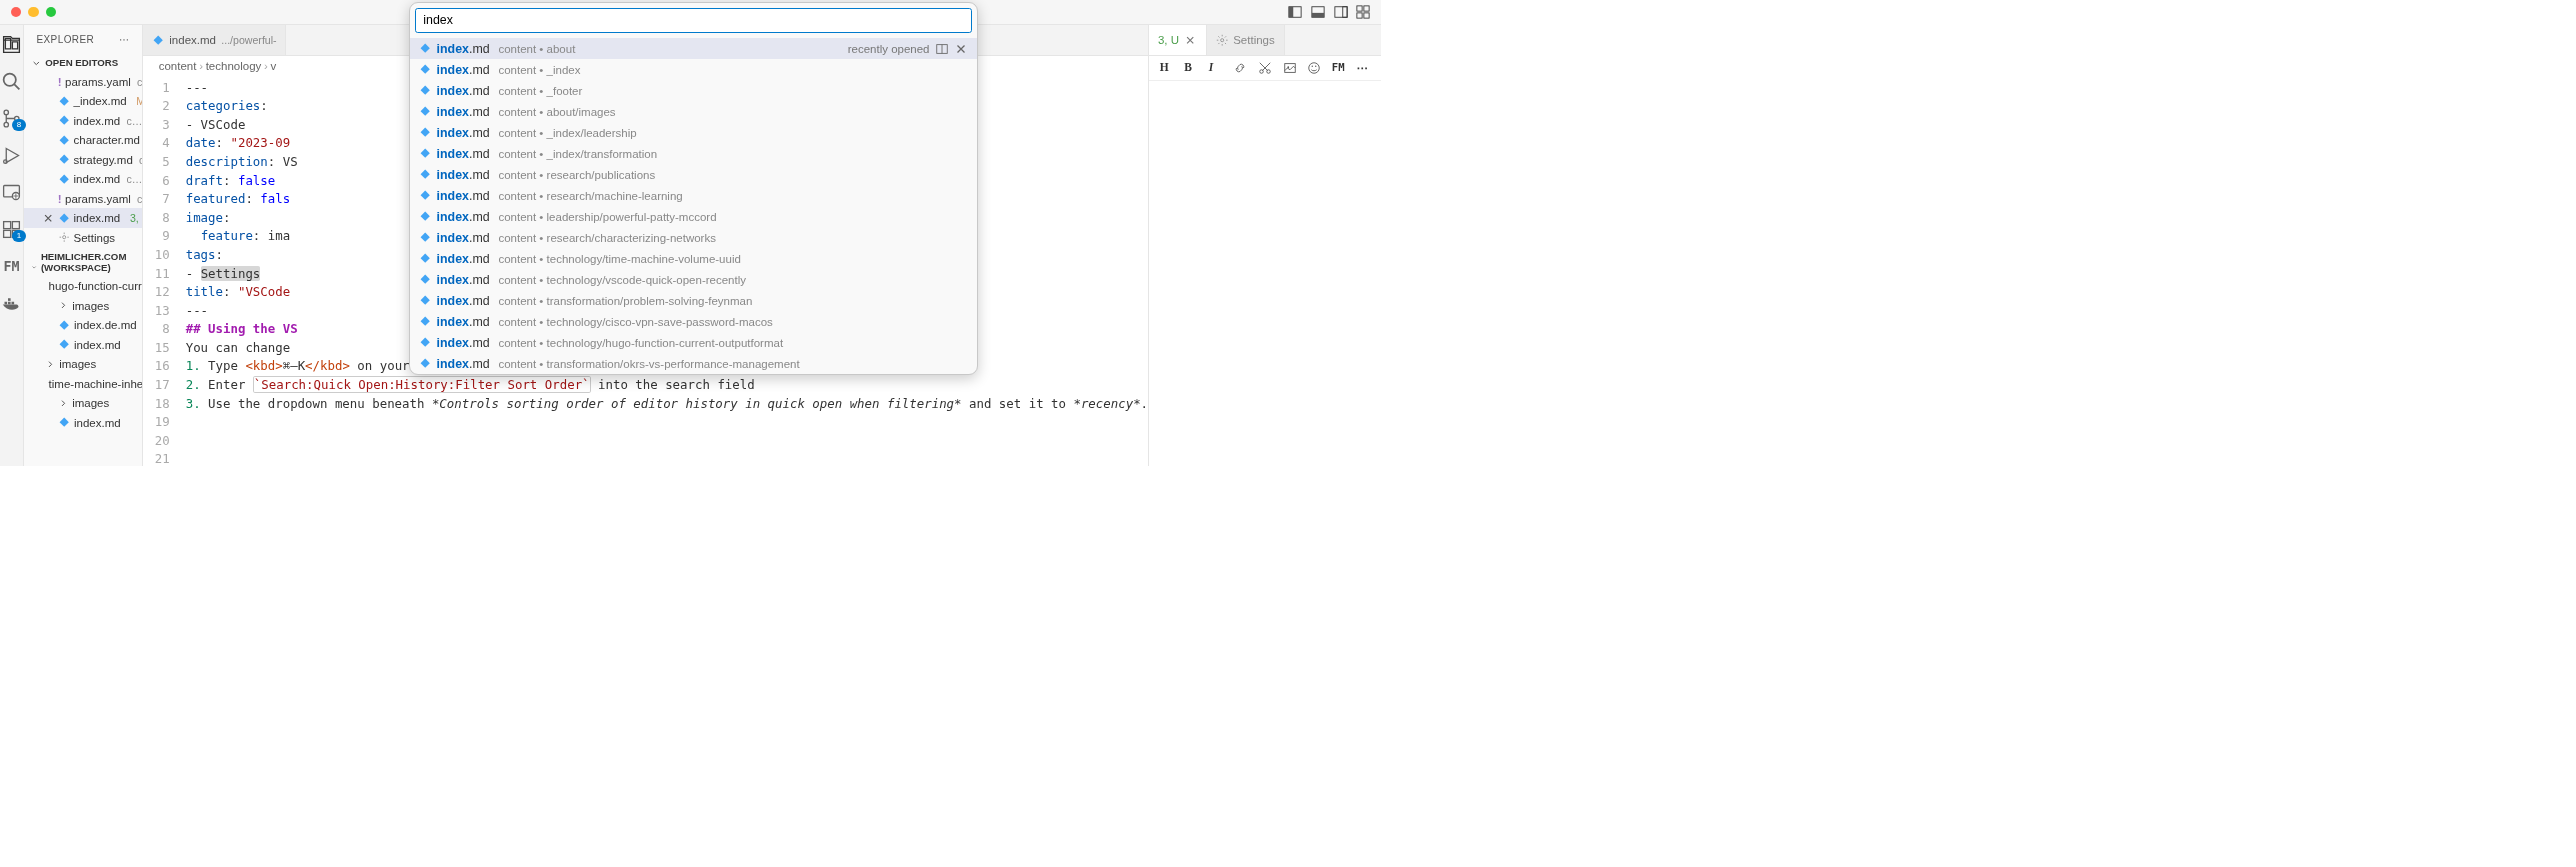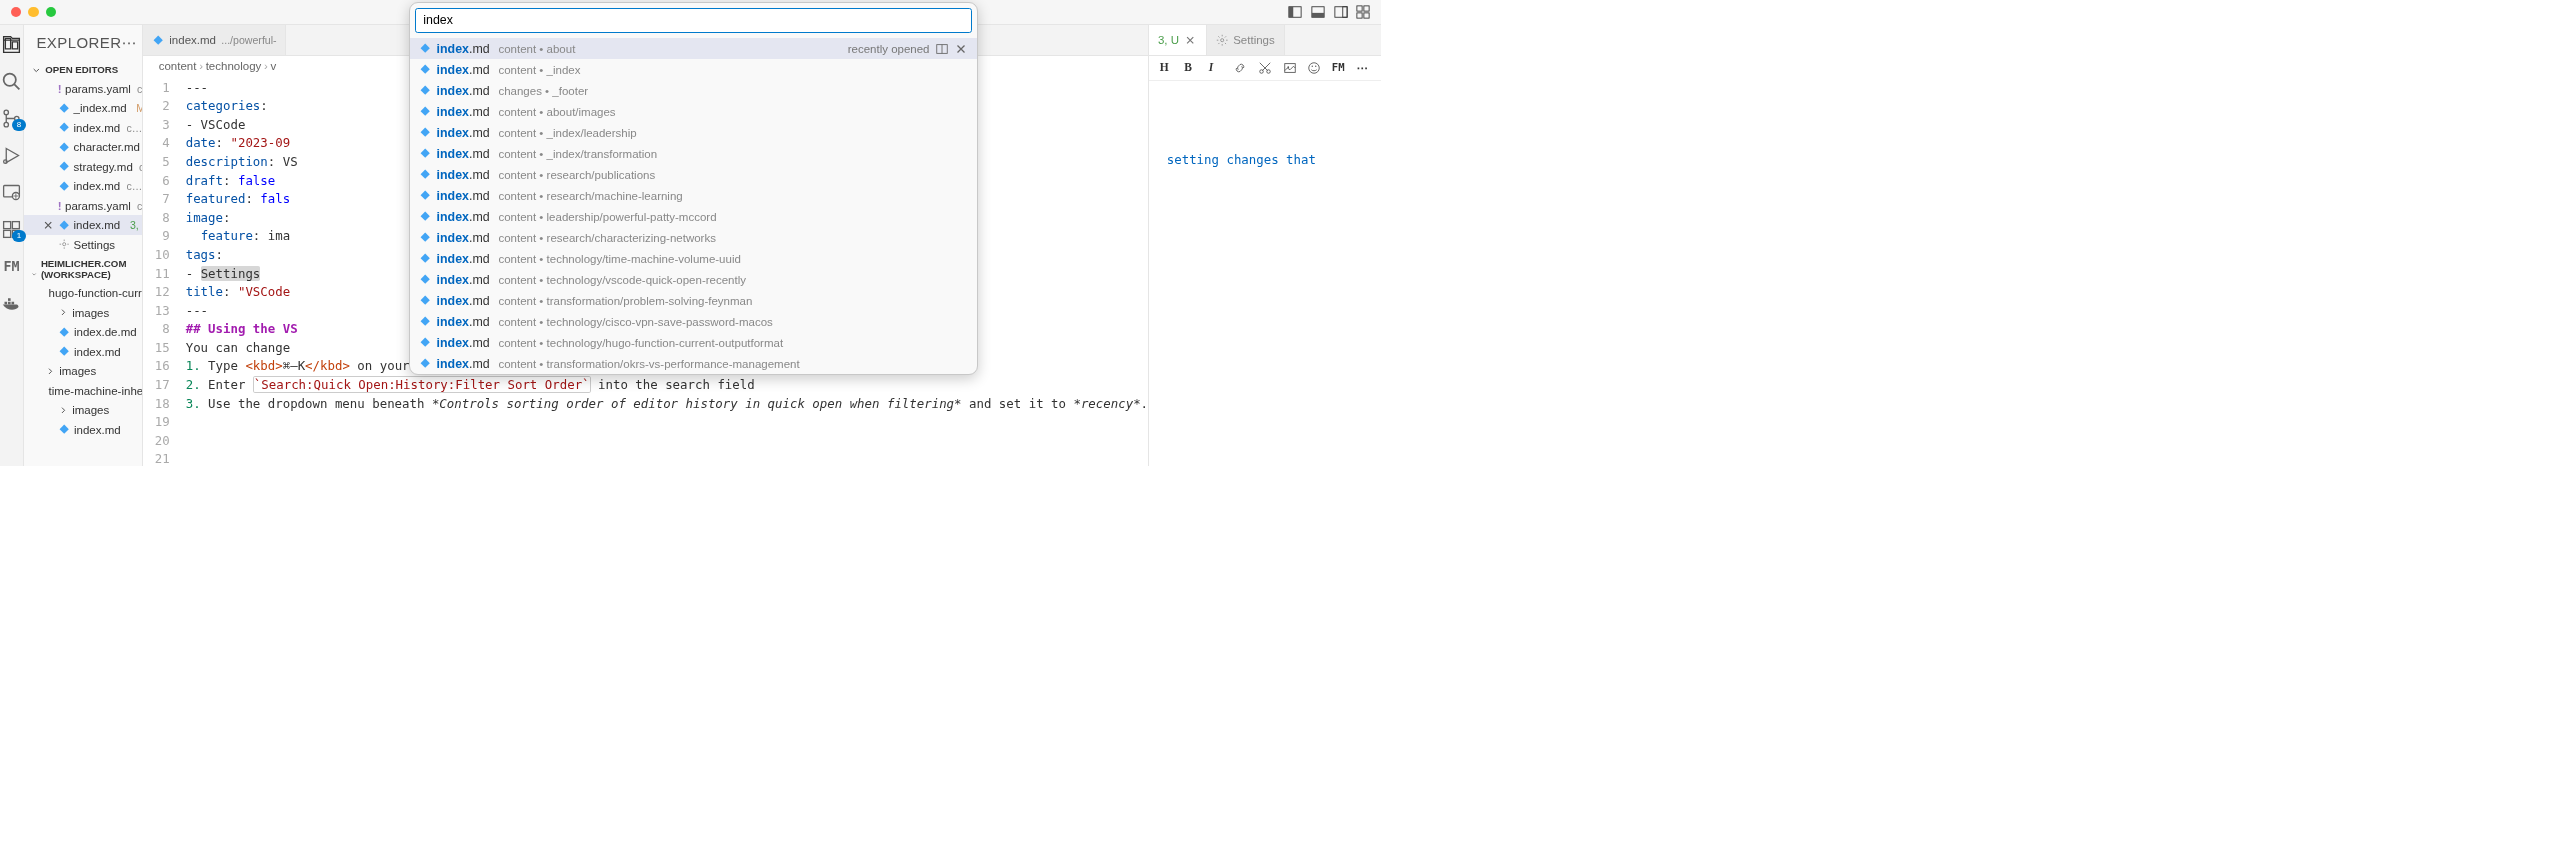--- a/index.html
+++ b/index.html
@@ -55,21 +55,21 @@
     .sidebar {
       width: 215px;
       background: #f9f9f9;
       border-right: 0.9px solid #e5e5e5;
       overflow: hidden;
       display: flex;
       flex-direction: column;
     }
     .sidebar-header {
       padding: 8.9px 12.4px;
-      font-size: 15px;
+      font-size: 10px;
       letter-spacing: 0.4px;
       color: #555;
       display: flex;
       justify-content: space-between;
       align-items: center;
     }
     .sidebar-section-header {
       display: flex;
       align-items: flex-end;
       gap: 3.5px;
@@ -539,24 +539,20 @@
         </svg>
       <svg class="md-tool" viewBox="0 0 16 16">
           <circle cx="8" cy="8" r="6" fill="none" stroke="#555"></circle>
           <circle cx="6" cy="6" r="0.8" fill="#555"></circle>
           <circle cx="10" cy="6" r="0.8" fill="#555"></circle>
           <path d="M5 10c1 1.5 5 1.5 6 0" fill="none" stroke="#555"></path>
         </svg>
       <span class="md-tool" style="font-family:monospace;font-size:10.6px;">FM</span>
       <span class="md-tool">⋯</span>
     </div>
-    <div class="preview-body">
-      <br><br><br>
-      <span class="keyword">setting changes that</span>
-    </div>
   </div>
 </div>
 
 <div class="quickopen">
   <input class="quickopen-input" value="index" style="">
   <div class="quickopen-list" id="qo-list">
       <div class="qo-item selected">
         <svg class="file-icon md-icon" viewBox="0 0 16 16">
           <path d="M8 2l6 6-6 6-6-6z"></path>
         </svg>
@@ -578,21 +574,21 @@
           <path d="M8 2l6 6-6 6-6-6z"></path>
         </svg>
         <span><span class="match">index</span><span class="ext">.md</span></span>
         <span class="path">content • _index</span>
       </div>
       <div class="qo-item">
         <svg class="file-icon md-icon" viewBox="0 0 16 16">
           <path d="M8 2l6 6-6 6-6-6z"></path>
         </svg>
         <span><span class="match">index</span><span class="ext">.md</span></span>
-        <span class="path">changes • _footer</span>
+        <span class="path">content • _footer</span>
       </div>
       <div class="qo-item">
         <svg class="file-icon md-icon" viewBox="0 0 16 16">
           <path d="M8 2l6 6-6 6-6-6z"></path>
         </svg>
         <span><span class="match">index</span><span class="ext">.md</span></span>
         <span class="path">content • about/images</span>
       </div>
       <div class="qo-item">
         <svg class="file-icon md-icon" viewBox="0 0 16 16">

